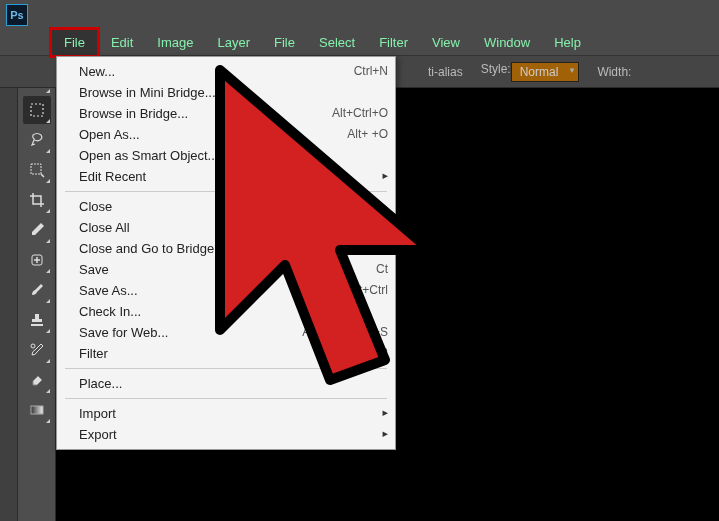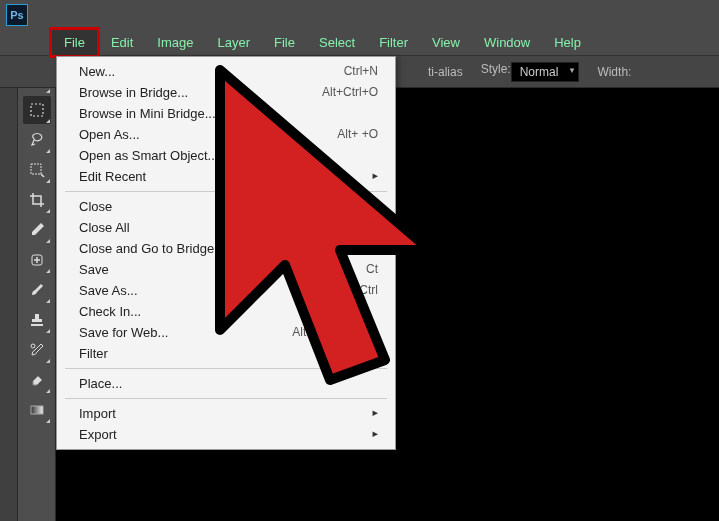--- a/index.html
+++ b/index.html
@@ -7,35 +7,35 @@
 
 .titlebar { height: 30px; background: #4a4a4a; display: flex; align-items: center; padding-left: 6px; }
 .ps-logo { width: 22px; height: 22px; background: #0a1a2a; border: 1px solid #2a9fd6; display: flex; align-items: center; justify-content: center; color: #6fb7e8; font-size: 11px; font-weight: bold; }
 
 .menubar { height: 26px; background: #4a4a4a; display: flex; align-items: stretch; padding-left: 50px; border-bottom: 1px solid #333; position: relative; }
 .menu-item { padding: 0 12px; display: flex; align-items: center; color: #86efac; font-size: 13px; cursor: pointer; }
 .menu-item.hl { background: #333; border: 3px solid #c00; margin: -3px -1px; padding: 3px 12px; z-index: 10; position: relative; }
 
 .optionsbar { height: 32px; background: #454545; display: flex; align-items: center; padding-left: 50px; color: #bbb; font-size: 12px; gap: 18px; border-bottom: 1px solid #2a2a2a; position: relative; z-index: 1; }
 .opt-group { display: flex; }
-.opt-dd { background: #000000; border: 1px solid #222; padding: 2px 20px 2px 8px; color: #ccc; font-size: 12px; position: relative; }
+.opt-dd { background: #a16207; border: 1px solid #222; padding: 2px 20px 2px 8px; color: #ccc; font-size: 12px; position: relative; }
 .opt-dd::after { content: "▾"; position: absolute; right: 4px; top: 2px; font-size: 9px; color: #aaa; }
 
 .workspace { position: absolute; top: 58px; left: 0; right: 0; bottom: 0; background: #000; display: flex; }
 .leftrail { width: 18px; background: #404040; border-right: 1px solid #2a2a2a; }
 .toolbar { width: 38px; background: #4e4e4e; display: flex; flex-direction: column; align-items: center; padding-top: 8px; gap: 2px; border-right: 1px solid #2a2a2a; }
 .tool { width: 28px; height: 28px; display: flex; align-items: center; justify-content: center; cursor: pointer; border-radius: 2px; position: relative; }
 .tool.sel { background: #2c2c2c; }
 .tool svg { width: 18px; height: 18px; }
 .tool .tri { position: absolute; right: 1px; bottom: 1px; width: 0; height: 0; border-left: 4px solid transparent; border-bottom: 4px solid #ccc; }
 
 .canvas { flex: 1; background: #000; }
 
 .dropdown { position: absolute; top: 26px; left: 56px; width: 340px; background: #f4f4f4; border: 1px solid #999; box-shadow: 2px 2px 6px rgba(0,0,0,.4); z-index: 50; padding: 4px 0; }
-.dd-item { display: flex; justify-content: space-between; padding: 3px 17px 3px 22px; font-size: 13px; color: #222; cursor: pointer; }
+.dd-item { display: flex; justify-content: space-between; padding: 3px 7px 3px 22px; font-size: 13px; color: #222; cursor: pointer; }
 .dd-item.hl { background: #2f7bdc; color: #fff; border: 3px solid #c00; margin: -3px 0; padding: 3px 13px 3px 19px; position: relative; z-index: 5; }
 .dd-item .sc { color: #555; font-size: 12px; }
 .dd-item.hl .sc { color: #fff; }
 .dd-sep { height: 1px; background: #ccc; margin: 4px 8px; }
 .dd-item .sub { color: #333; font-size: 11px; }
 
 .cursor-overlay { position: absolute; top: 60px; left: 200px; z-index: 100; pointer-events: none; }
 .cursor-overlay svg { width: 260px; height: 340px; }
 </style>
 </head>
@@ -56,25 +56,25 @@
   <div class="menu-item">View</div>
   <div class="menu-item">Window</div>
   <div class="menu-item">Help</div>
 
   <div class="dropdown">
     <div class="dd-item">
         <span>New...</span>
         <span class="sc">Ctrl+N</span>
       </div>
     <div class="dd-item">
+        <span>Browse in Mini Bridge...</span>
+      </div>
+    <div class="dd-item">
         <span>Browse in Bridge...</span>
         <span class="sc">Alt+Ctrl+O</span>
-      </div>
-    <div class="dd-item">
-        <span>Browse in Mini Bridge...</span>
       </div>
     <div class="dd-item">
         <span>Open As...</span>
         <span class="sc">Alt+            +O</span>
       </div>
     <div class="dd-item">
         <span>Open as Smart Object...</span>
       </div>
     <div class="dd-item">
         <span>Edit Recent</span>

